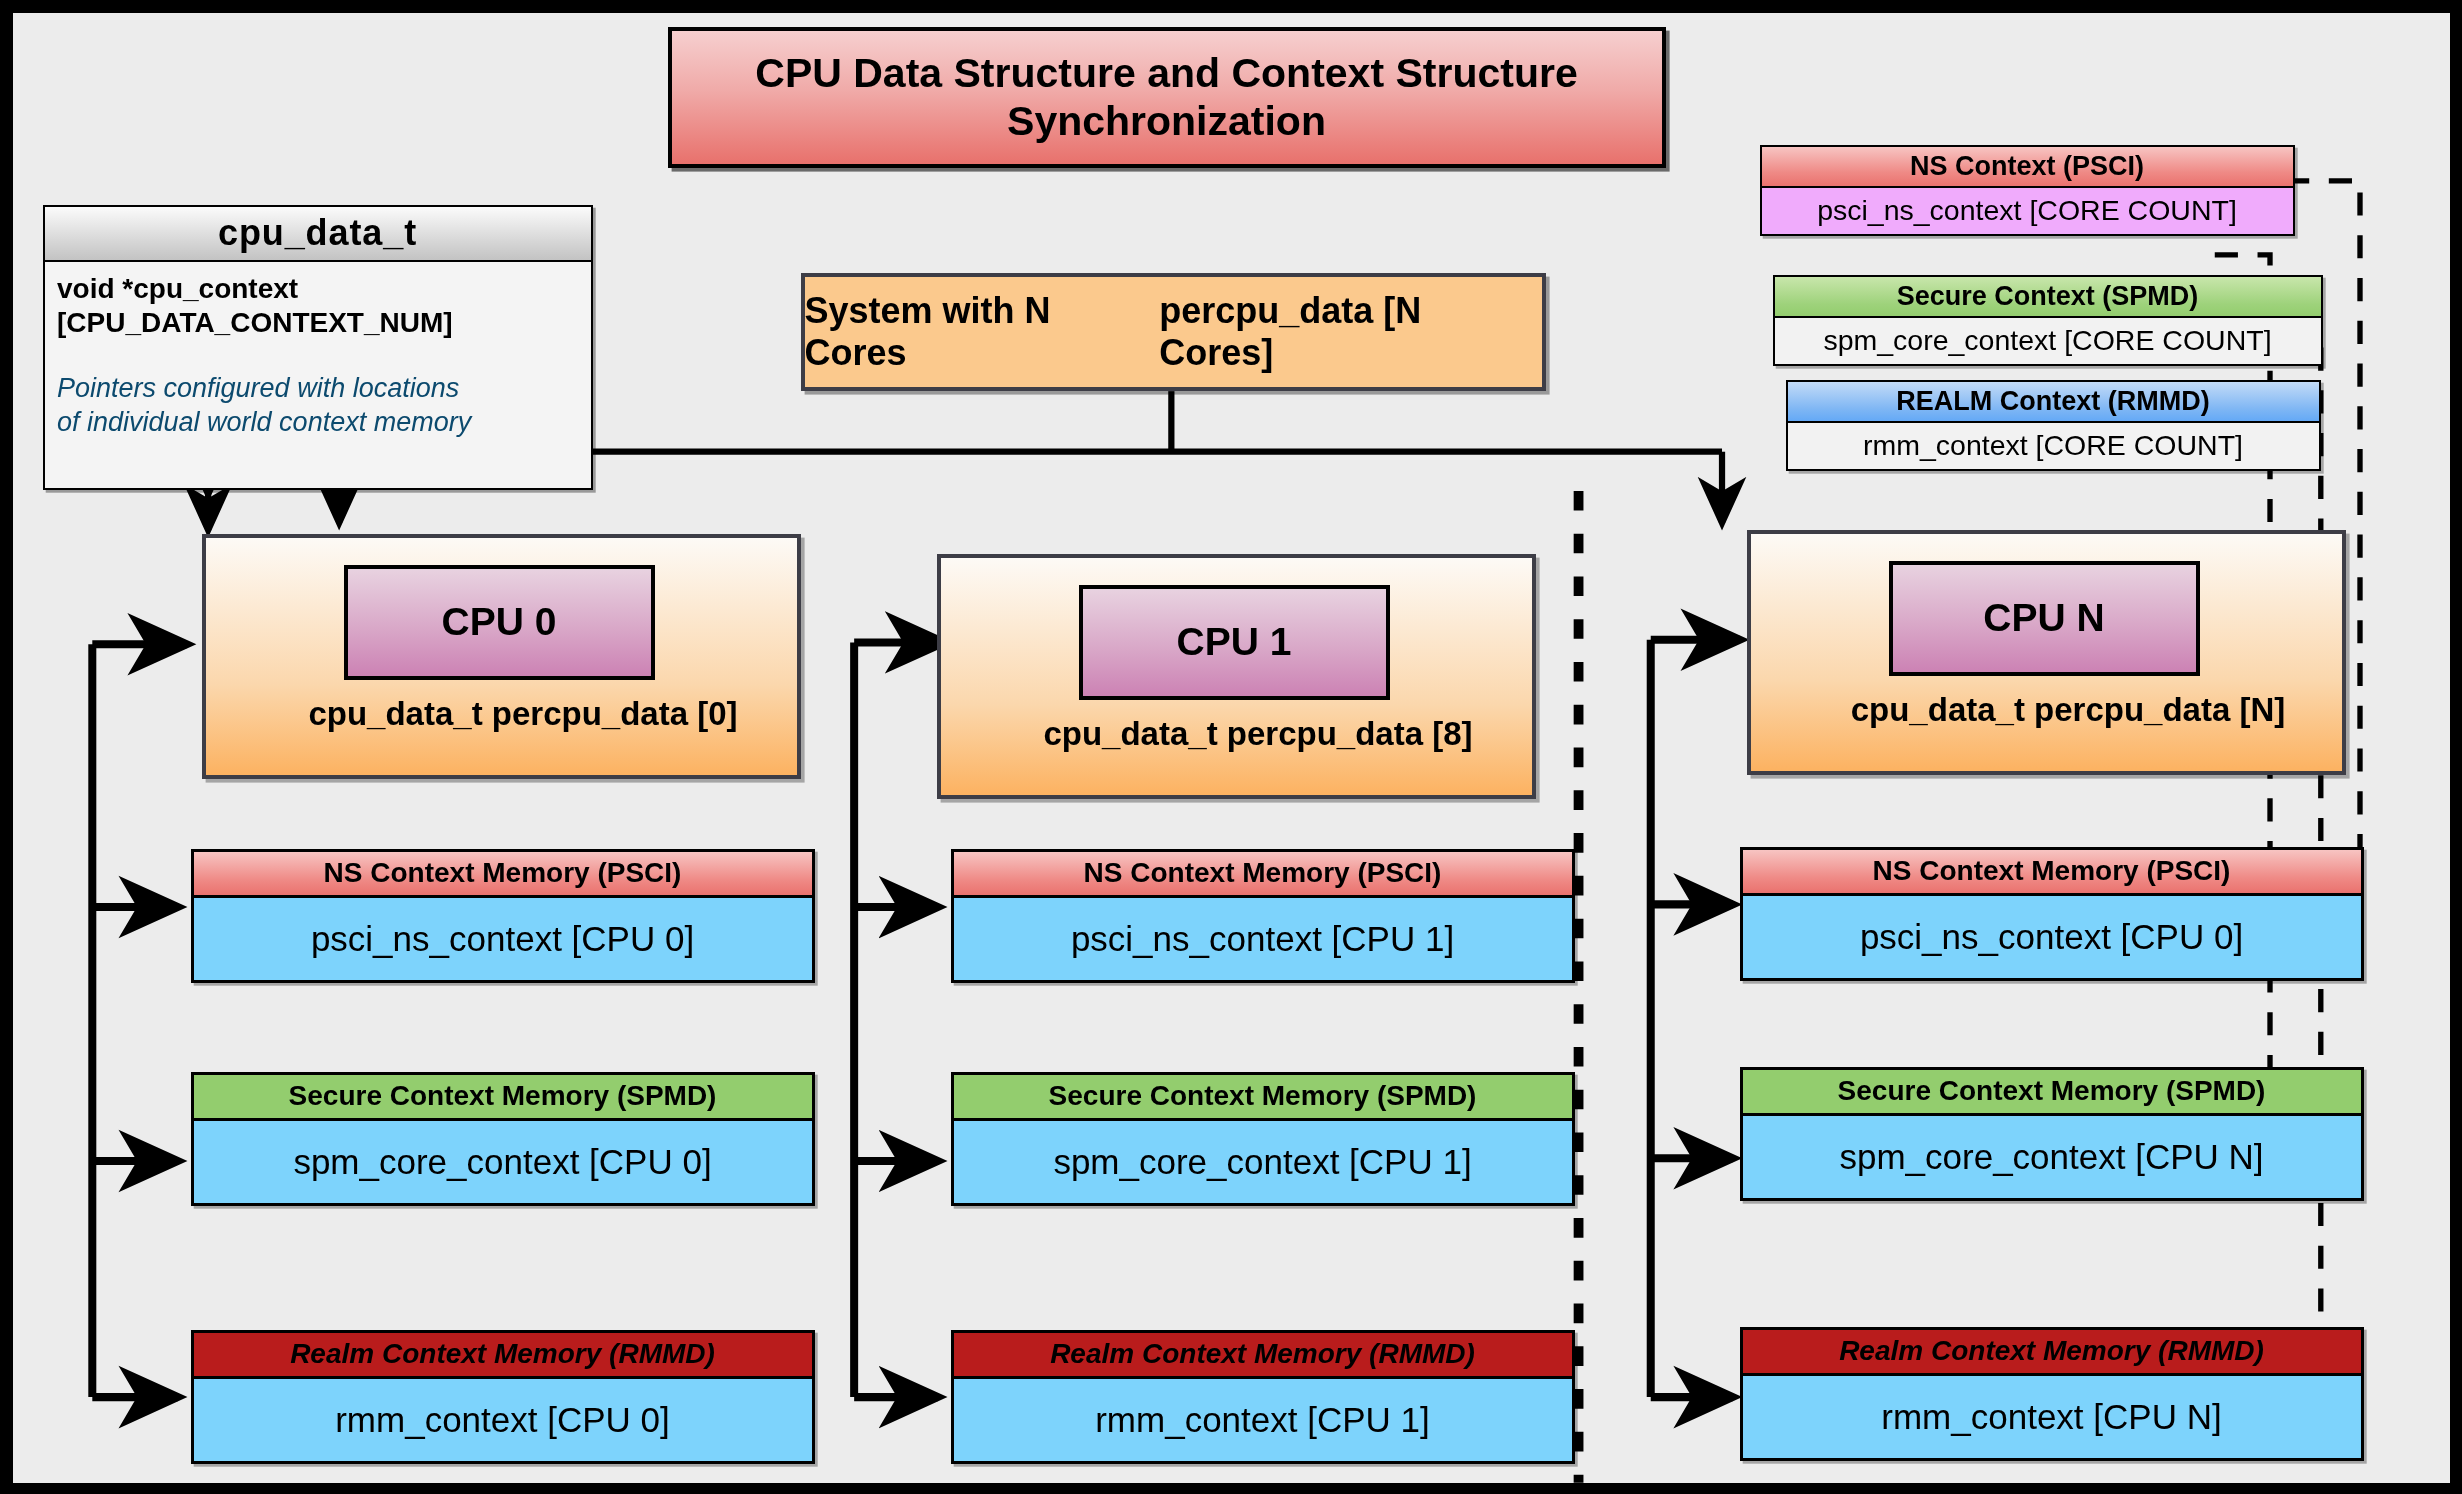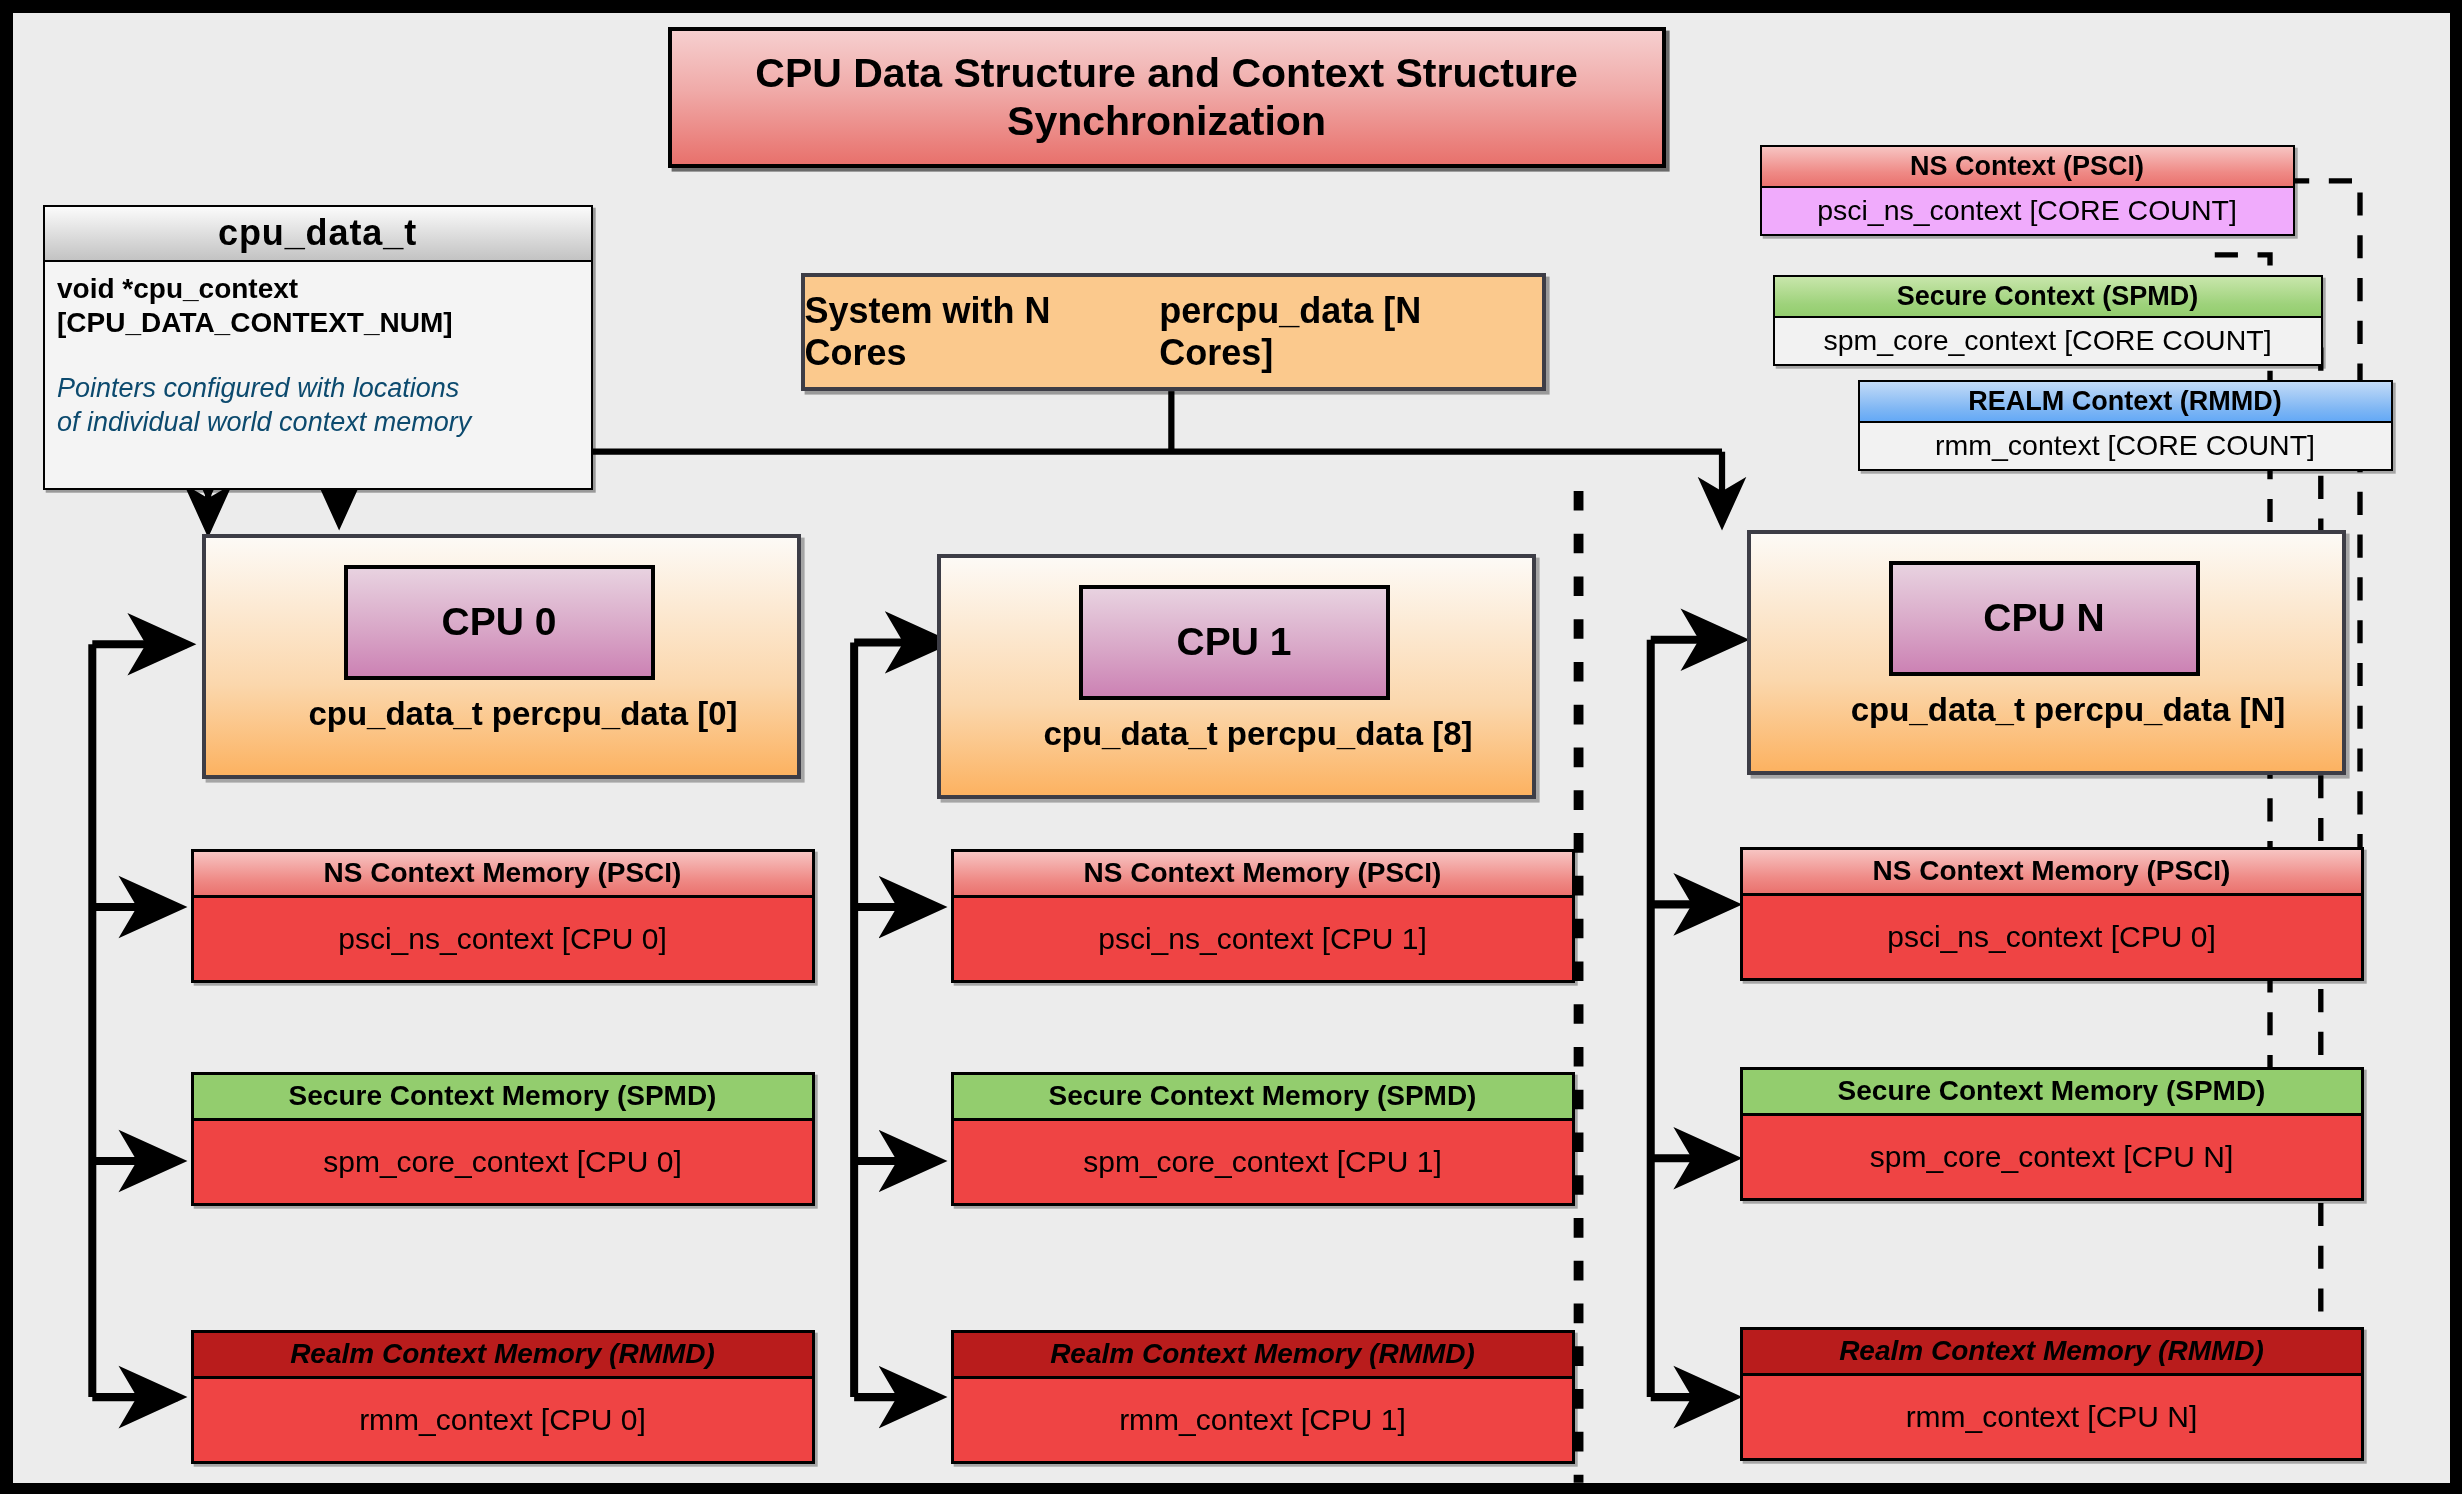--- a/index.html
+++ b/index.html
@@ -106,21 +106,21 @@
   }
   .ctx-head {
     height: 43px;
     border-bottom: 3.6px solid #000;
     display: flex; align-items: center; justify-content: center;
     font-weight: bold; font-size: 28px; color: #000;
   }
   .ctx-body {
     height: 82px;
     display: flex; align-items: center; justify-content: center;
-    font-size: 30px; color: #000; background: #ef4444;
+    font-size: 35px; color: #000; background: #7dd3fc;
   }
   .head-ns     { background: linear-gradient(to bottom,#f7c4c2 0%,#ef8a86 65%,#ea726e 100%); }
   .head-secure { background: linear-gradient(to bottom,#c8e6ab 0%,#9ed27b 70%,#93cd6e 100%); }
   .head-realm  { background: linear-gradient(to bottom,#c3dbf7 0%,#7eb6f4 70%,#64a9f6 100%); }
   .head-secure-flat { background: #93cd6e; }
   .head-realm-flat  { background: #b91c1c; font-style: italic; }
 
   
   .gctx-box {
     border: 2.7px solid #000;
@@ -236,21 +236,21 @@
     <div class="node gctx-box" style="left:1747px; top:132px; width:535px;">
       <div class="gctx-head head-ns">NS Context  (PSCI)</div>
       <div class="gctx-body white">psci_ns_context [CORE COUNT]</div>
     </div>
 
     <div class="node gctx-box" style="left:1760px; top:262px; width:550px;">
       <div class="gctx-head head-secure">Secure Context (SPMD)</div>
       <div class="gctx-body">spm_core_context [CORE COUNT]</div>
     </div>
 
-    <div class="node gctx-box" style="left:1845px; top:367px; width:535px;">
+    <div class="node gctx-box" style="left:1773px; top:367px; width:535px;">
       <div class="gctx-head head-realm">REALM Context (RMMD)</div>
       <div class="gctx-body">rmm_context [CORE COUNT]</div>
     </div>
 
     <div class="node cpu-box" style="left:189px; top:521px;">
       <div class="cpu-chip">CPU 0</div>
       <div class="cpu-caption">cpu_data_t percpu_data [0]</div>
     </div>
 
     <div class="node ctx-box" style="left:178px; top:836px;">

